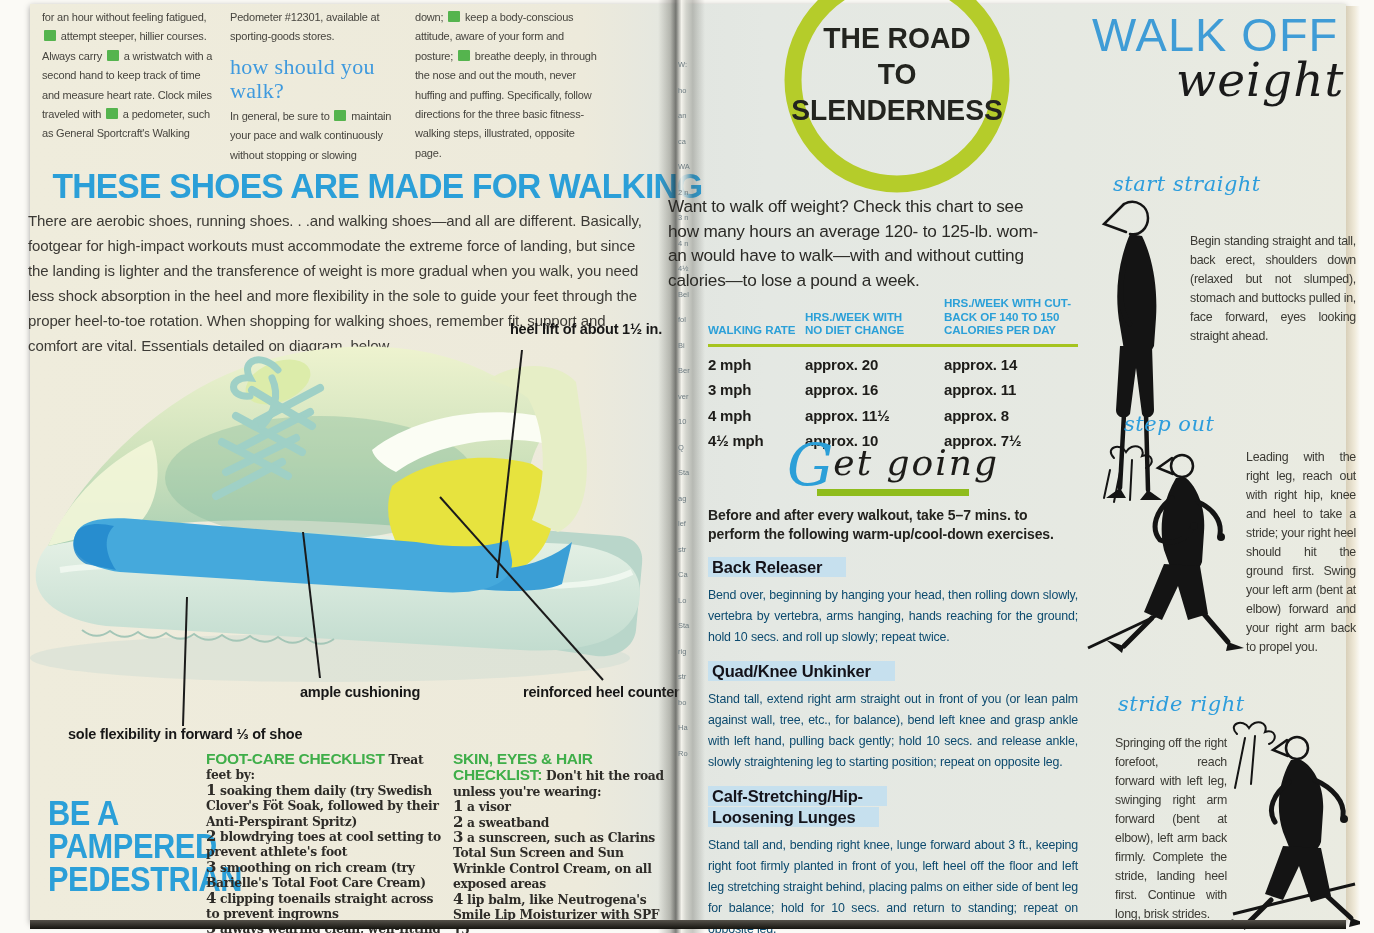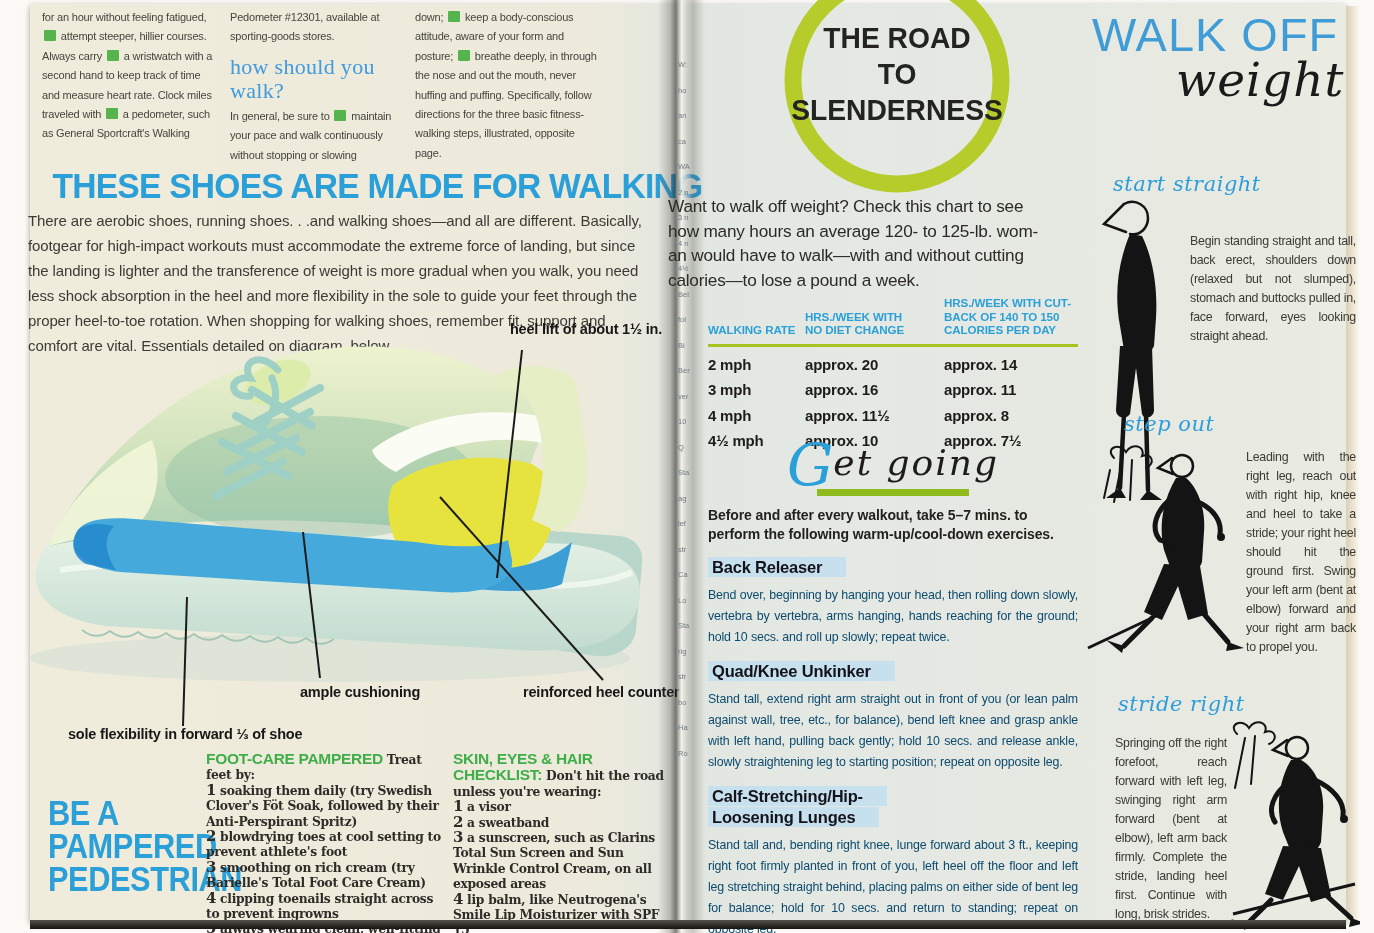--- a/index.html
+++ b/index.html
@@ -144,21 +144,21 @@
   <div class="abs shoe-label" style="left:523px; top:684px; width:200px;">reinforced heel counter</div>
   <div class="abs shoe-label" style="left:68px; top:726px; width:280px;">sole flexibility in forward ⅓ of shoe</div>
 
   <div class="abs" style="left:48px; top:796px; width:200px;">
     <div class="pampered">BE A</div>
     <div class="pampered">PAMPERED</div>
     <div class="pampered">PEDESTRIAN</div>
   </div>
 
   <div class="abs chk" style="left:206px; top:751px; width:243px;">
-    <span class="chk-title">FOOT-CARE PAMPERED</span><span> Treat feet by:</span>
+    <span class="chk-title">FOOT-CARE CHECKLIST</span><span> Treat feet by:</span>
     <div>
 
     <div class="chk-item"><b>1</b><span> soaking them daily (try Swedish Clover's Föt Soak, followed by their Anti-Perspirant Spritz)</span></div>
         <div class="chk-item"><b>2</b><span> blowdrying toes at cool setting to prevent athlete's foot</span></div>
         <div class="chk-item"><b>3</b><span> smoothing on rich cream (try Barielle's Total Foot Care Cream)</span></div>
         <div class="chk-item"><b>4</b><span> clipping toenails straight across to prevent ingrowns</span></div>
         <div class="chk-item"><b>5</b><span> always wearing clean, well-fitting socks</span></div>
       </div>
     
   </div>

